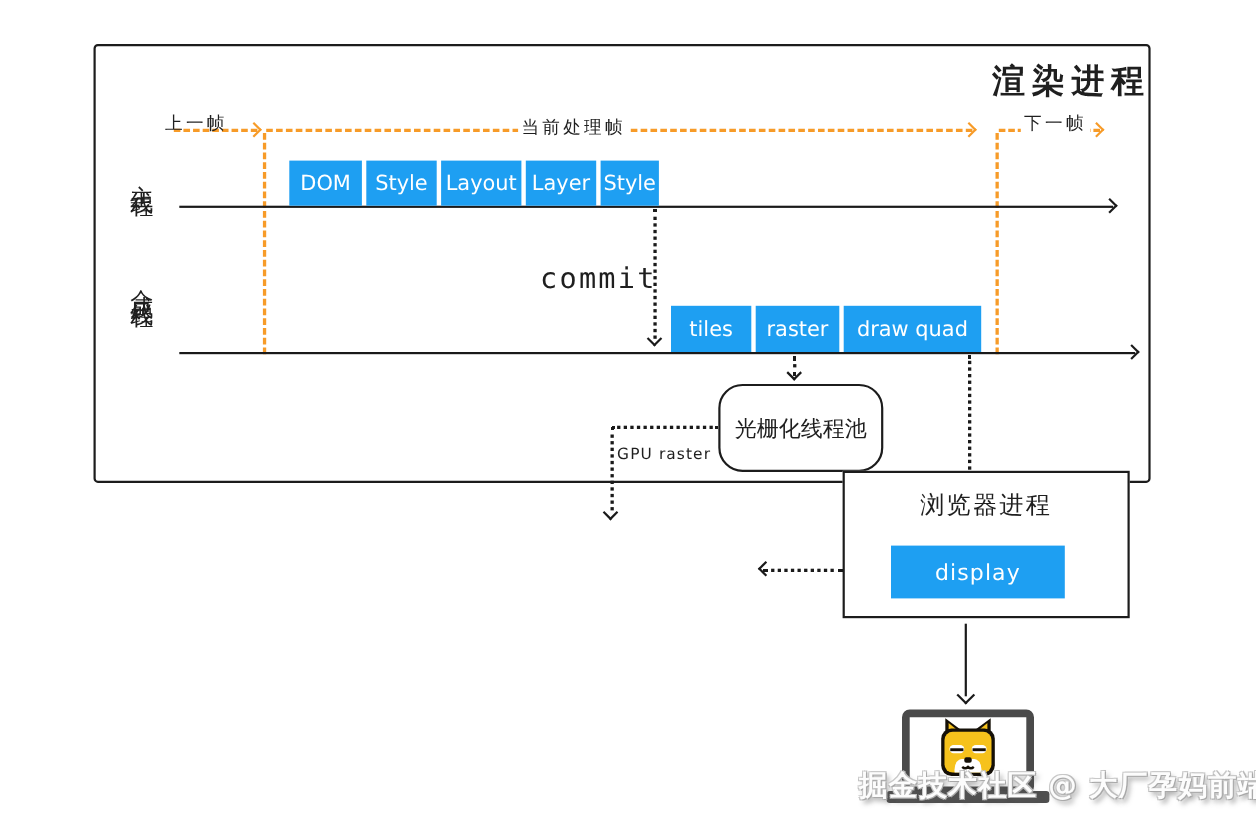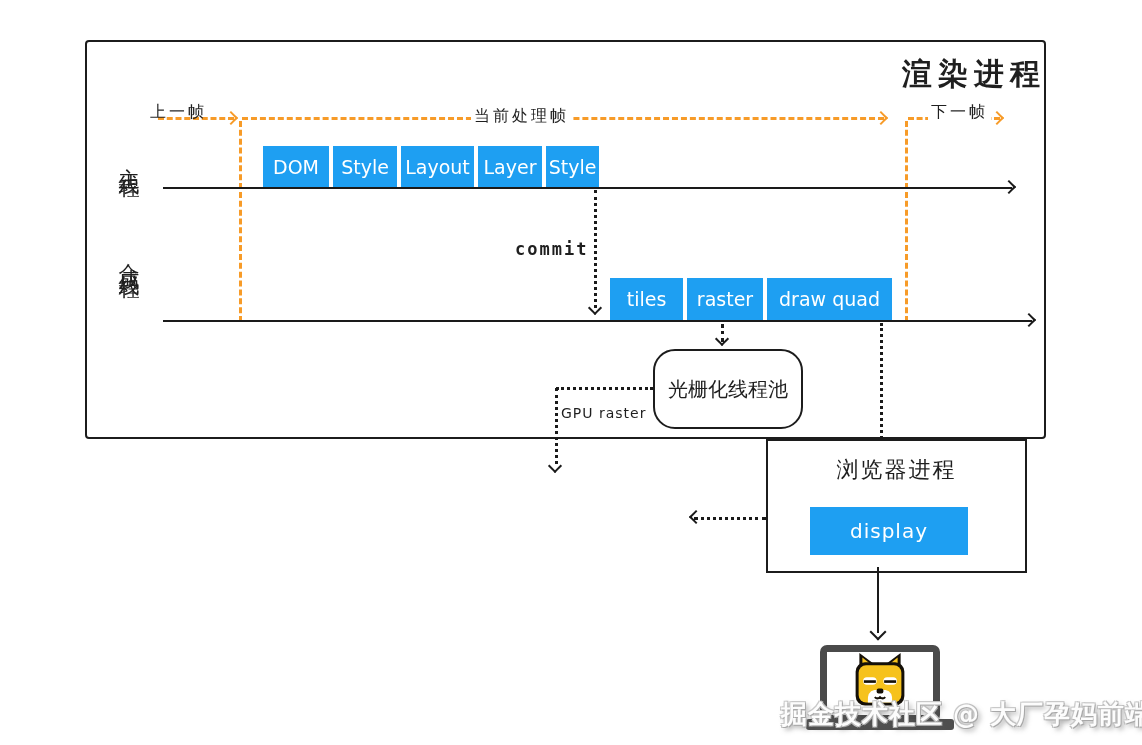--- a/index.html
+++ b/index.html
@@ -27,22 +27,22 @@
 
   .thread-label { writing-mode:vertical-rl; text-orientation:upright;
                   font-size:21px; letter-spacing:6px; line-height:1; }
 
   
   .stage-row { display:flex; gap:4px;text-align:right; }
   .stage { background:#1e9ff2; color:#ffffff; height:41px;
            display:flex; align-items:center; justify-content:center;
            font-size:19px; font-weight:500; }
 
-  .commit-label { font-size:17px; font-weight:700; letter-spacing:2px;
-                  font-family:"DejaVu Sans Mono", monospace;margin-left:24px; }
+  .commit-label { font-size:26px; font-weight:400; letter-spacing:2px;
+                  font-family:"DejaVu Sans Mono", monospace; }
 
   
   .pool-box { left:653px; top:349px; width:150px; height:80px;
               border:2.5px solid #1c1c1c; border-radius:22px;
               display:flex; align-items:center; justify-content:center;
               font-size:20px; background:#fff; }
 
   .small-label { font-size:14px; letter-spacing:1px; }
 
   
@@ -130,21 +130,21 @@
 
   <div class="abs kdot-h" style="left:556px; top:387px; width:97px;"></div>
   <div class="abs kdot-v" style="left:555px; top:388px; height:76px;"></div>
   <div class="abs chev down" style="left:550px; top:461px;"></div>
   <div class="abs small-label" style="left:561px; top:405px;">GPU raster</div>
 
 
   <div class="abs kdot-v" style="left:880px; top:323px; height:182px;"></div>
   <div class="abs chev down" style="left:876px; top:501px;"></div>
 
-  <div class="abs proc-box" style="left:766px; top:439px; width:261px; height:134px;">
+  <div class="abs proc-box" style="left:766px; top:428px; width:261px; height:134px;">
     <div class="proc-label" style="margin-top:14px;">浏览器进程</div>
     <div class="display-btn abs" style="left:42px; top:66px; width:158px; height:48px;">display</div>
   </div>
 
   <div class="abs kdot-h" style="left:694px; top:517px; width:72px;"></div>
   <div class="abs chev left" style="left:691px; top:512px;"></div>
 
   <div class="abs kline-v" style="left:877px; top:567px; height:66px;"></div>
   <div class="abs chev down" style="left:872px; top:626px; width:12px; height:12px;"></div>
 

